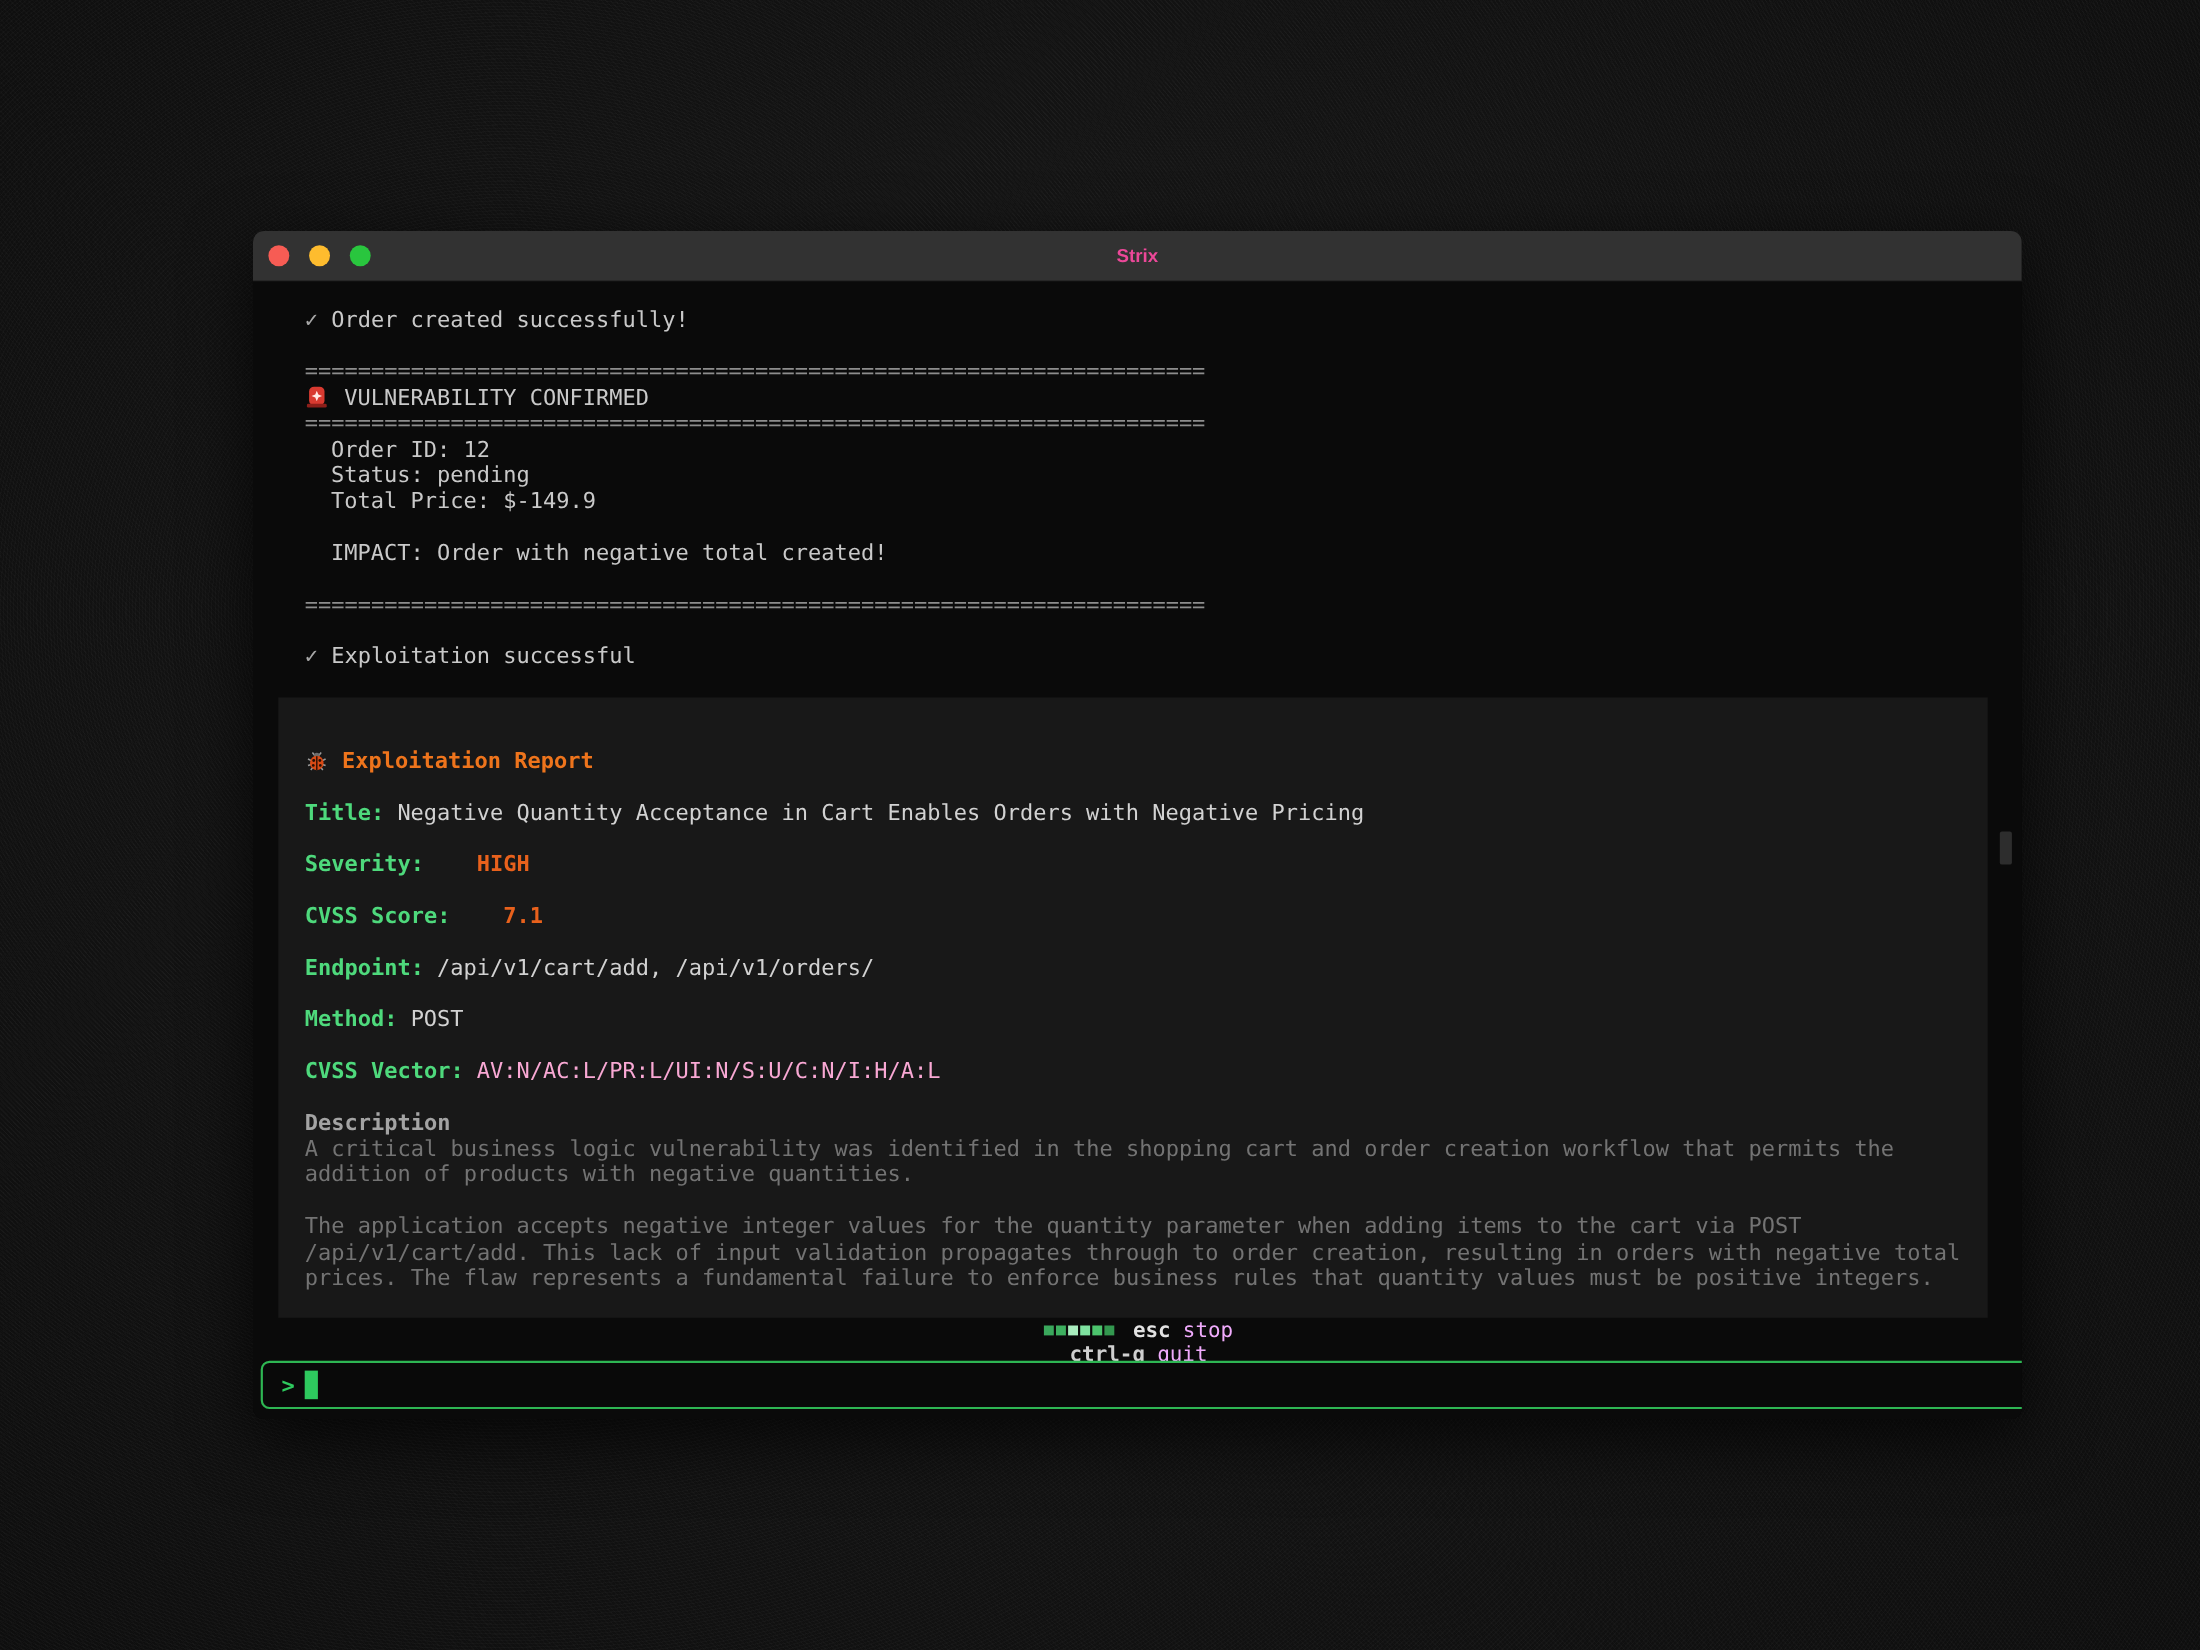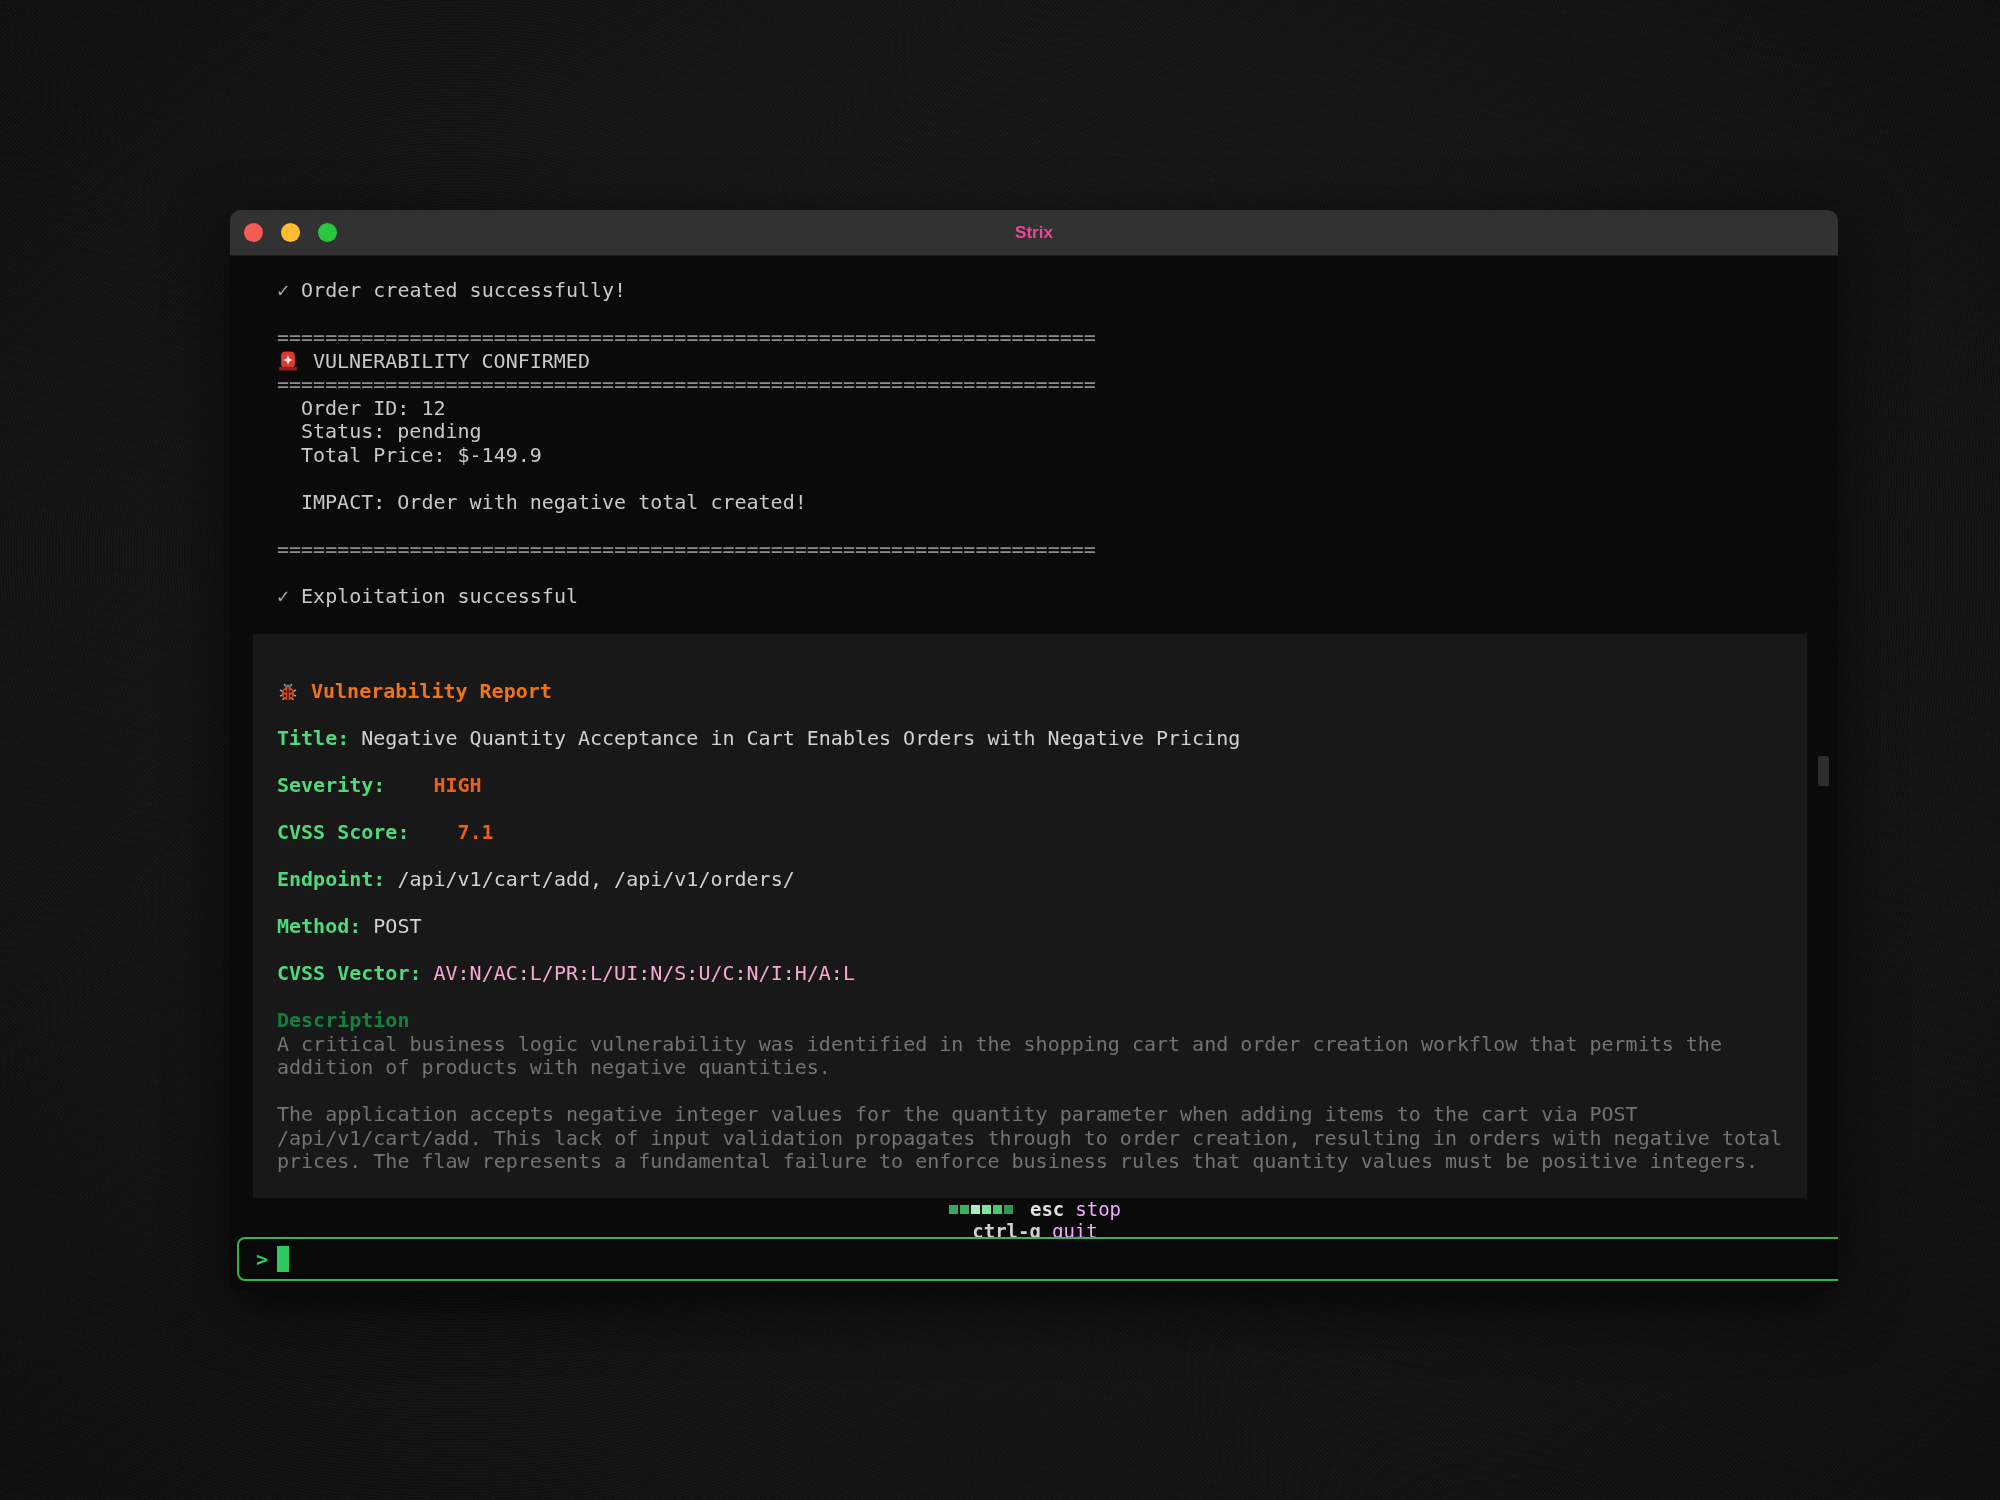--- a/index.html
+++ b/index.html
@@ -114,21 +114,21 @@
     white-space: pre;
   }
   .flabel { color: #4ed97c; font-weight: bold; margin-right: 12px; }
   .val-white  { color: #d2d2d2; }
   .val-orange { color: #e8611c; font-weight: bold; margin-left: 36px; }
   .val-dim    { color: #f9a8d4; }
   .desc-heading {
     margin-top: 23.5px;
     height: 23.5px;
     line-height: 23.5px;
-    color: #15803d;
+    color: #a3a3a3;
     font-weight: bold;
     white-space: pre;
   }
   .desc-p {
     width: 125ch;
     line-height: 23.5px;
     color: #737373;
     white-space: pre-wrap;
     word-break: normal;
     overflow-wrap: normal;
@@ -244,21 +244,21 @@
                 <path d="M5.5 19 L7.5 16.5 M16.5 19 L14.5 16.5"></path>
               </g>
               <circle cx="11" cy="6" r="2.6" fill="#6d6d6d"></circle>
               <ellipse cx="11" cy="12.6" rx="6.2" ry="6.6" fill="#d84a15"></ellipse>
               <line x1="11" y1="6.5" x2="11" y2="19" stroke="#2b1005" stroke-width="1.3"></line>
               <circle cx="8.2" cy="10.4" r="1.3" fill="#241005"></circle>
               <circle cx="13.8" cy="10.4" r="1.3" fill="#241005"></circle>
               <circle cx="7.8" cy="14.8" r="1.2" fill="#241005"></circle>
               <circle cx="14.2" cy="14.8" r="1.2" fill="#241005"></circle>
             </svg>
-            <span class="panel-header-text">Vulnerability Report</span>
+            <span class="panel-header-text">Exploitation Report</span>
           </div>
 
           <div class="field-row"><span class="flabel">Title:</span><span class="val-white">Negative Quantity Acceptance in Cart Enables Orders with Negative Pricing</span></div>
           <div class="field-row"><span class="flabel">Severity:</span><span class="val-orange">HIGH</span></div>
           <div class="field-row"><span class="flabel">CVSS Score:</span><span class="val-orange">7.1</span></div>
           <div class="field-row"><span class="flabel">Endpoint:</span><span class="val-white">/api/v1/cart/add, /api/v1/orders/</span></div>
           <div class="field-row"><span class="flabel">Method:</span><span class="val-white">POST</span></div>
           <div class="field-row"><span class="flabel">CVSS Vector:</span><span class="val-dim">AV:N/AC:L/PR:L/UI:N/S:U/C:N/I:H/A:L</span></div>
 
           <div class="desc-heading">Description</div>

